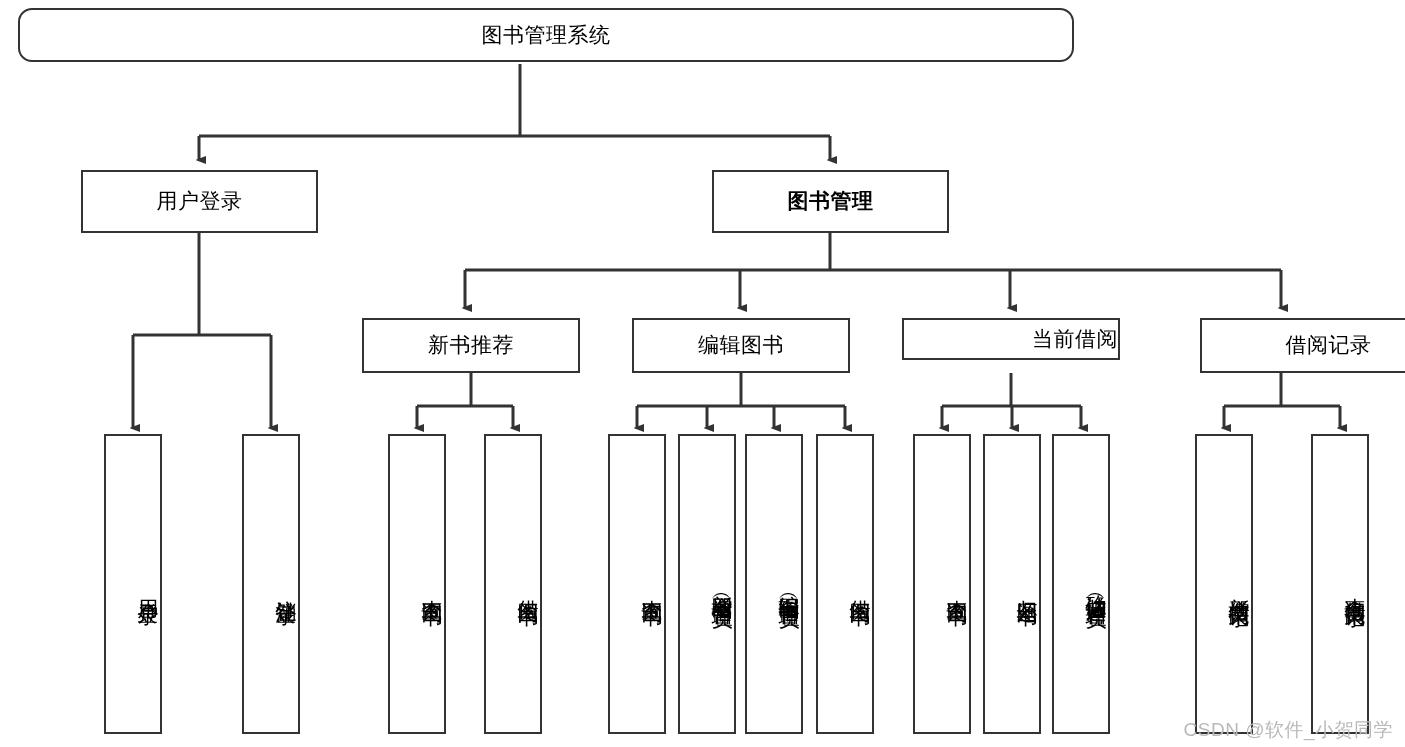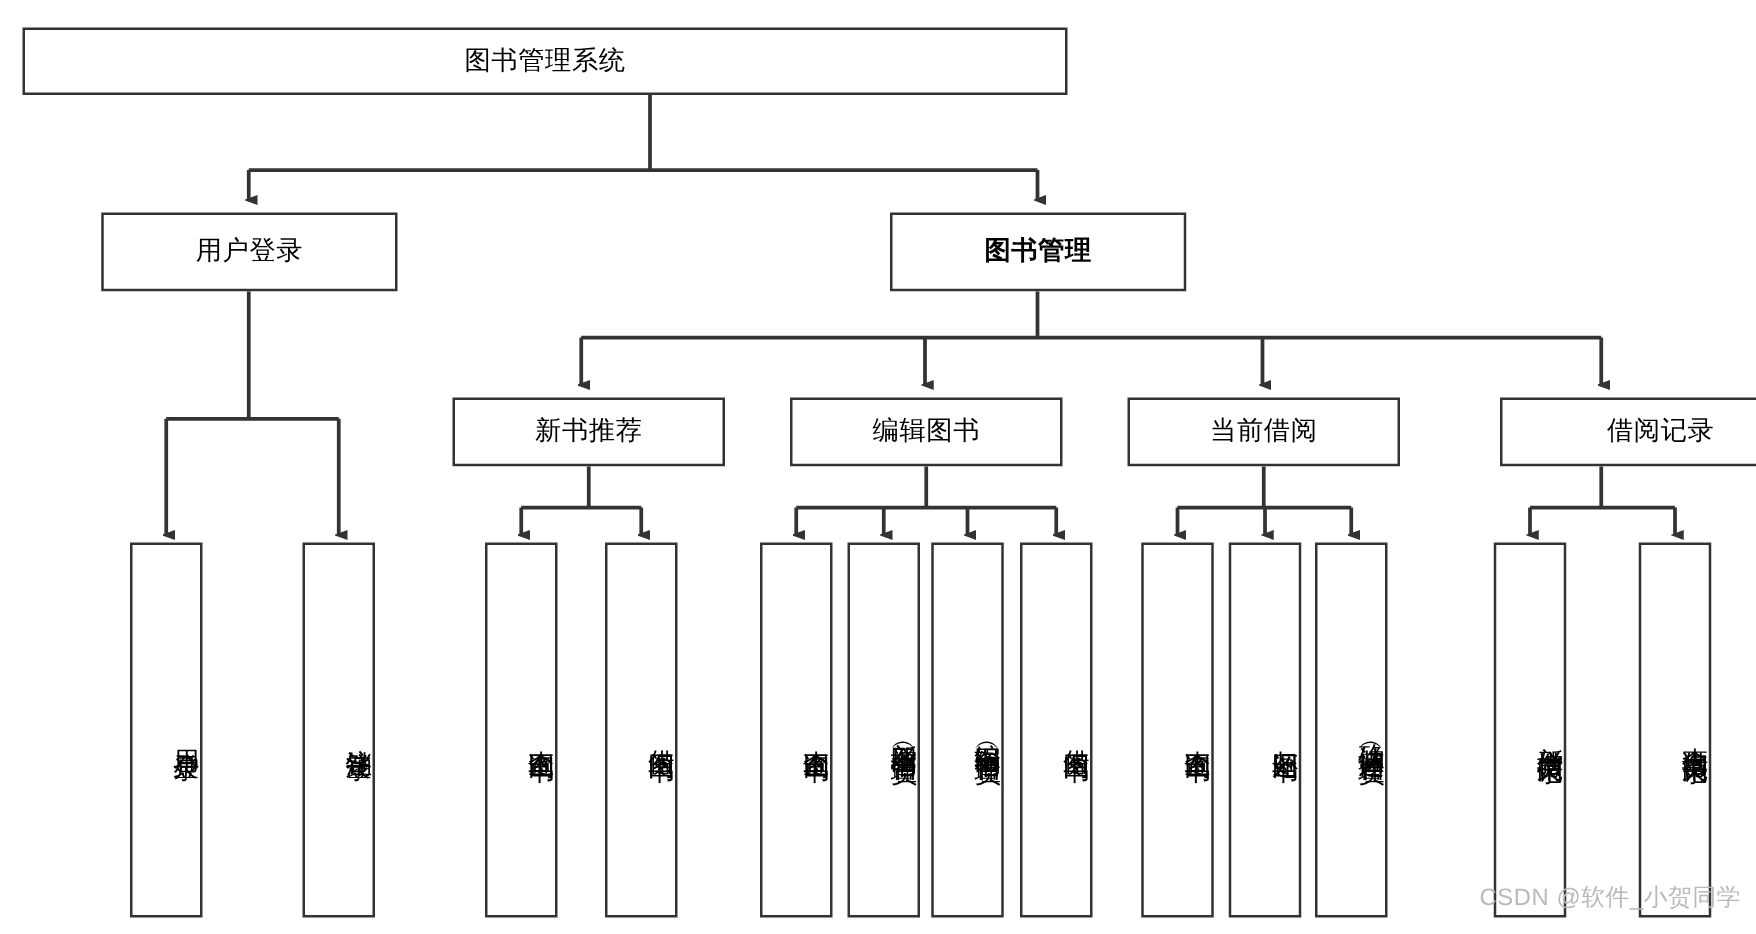--- a/index.html
+++ b/index.html
@@ -47,21 +47,21 @@
     white-space:nowrap;
   }
   .node-v span{
     writing-mode:vertical-rl;
     text-orientation:upright;
     display:block;
   }
   .watermark{
     position:absolute;
     right:12px;
-    bottom:16px;
+    bottom:4px;
     font-size:19px;
     color:#b9b9b9;
     letter-spacing:0.5px;
     white-space:nowrap;
   }
 </style>
 </head>
 <body>
 
 <div id="canvas">
@@ -109,38 +109,38 @@
       <path d="M1012,406 L1012,428" marker-end="url(#arrow)"></path>
       <path d="M1081,406 L1081,428" marker-end="url(#arrow)"></path>
 
       <path d="M1281,373 L1281,406"></path>
       <path d="M1224,406 L1340,406"></path>
       <path d="M1224,406 L1224,428" marker-end="url(#arrow)"></path>
       <path d="M1340,406 L1340,428" marker-end="url(#arrow)"></path>
     </g>
   </svg>
 
-  <div class="node node-h" style="left:18px;top:22px;width:836px;height:54px;">
+  <div class="node node-h" style="left:18px;top:8px;width:1056px;height:54px;border-radius:14px;">
     <span>图书管理系统</span>
   </div>
 
   <div class="node node-h" style="left:81px;top:170px;width:237px;height:63px;">
     <span>用户登录</span>
   </div>
   <div class="node node-h" style="left:712px;top:170px;width:237px;height:63px;font-weight:bold;">
     <span>图书管理</span>
   </div>
 
   <div class="node node-h" style="left:362px;top:318px;width:218px;height:55px;">
     <span>新书推荐</span>
   </div>
   <div class="node node-h" style="left:632px;top:318px;width:218px;height:55px;">
     <span>编辑图书</span>
   </div>
-  <div class="node node-h" style="left:902px;top:318px;width:218px;height:55px;">
+  <div class="node node-h" style="left:902px;top:318px;width:218px;height:42px;justify-content:flex-end;">
     <span>当前借阅</span>
   </div>
   <div class="node node-h" style="left:1200px;top:318px;width:257px;height:55px;">
     <span>借阅记录</span>
   </div>
 
   <div class="node node-v" style="left:104px;top:434px;width:58px;height:300px;">
     <span>用户登录</span>
   </div>
   <div class="node node-v" style="left:242px;top:434px;width:58px;height:300px;">

